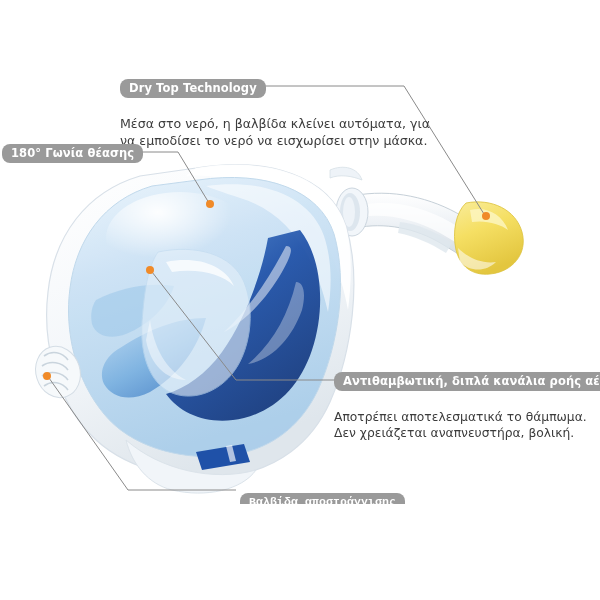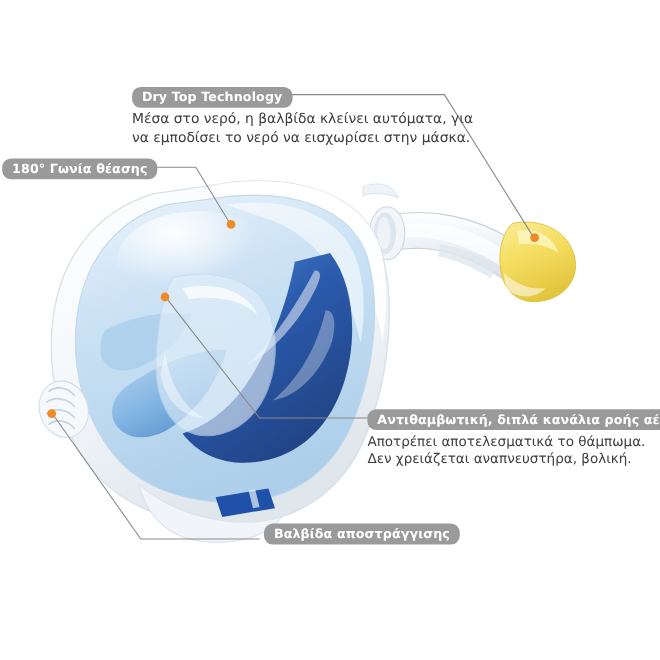--- a/index.html
+++ b/index.html
@@ -29,21 +29,21 @@
     line-height: 14px;
     padding: 2px 9px 3px 9px;
     border-radius: 8px;
     white-space: nowrap;
     letter-spacing: 0.1px;
   }
   .body-text {
     color: #3c3c3c;
     font-size: 12.6px;
     line-height: 16.5px;
-    margin-top: 2px;
+    margin-top: 18px;
     white-space: pre-line;
   }
   .body-text.tight {
     font-size: 12.3px;
     line-height: 16px;
   }
 
   
   #lines {
     position: absolute;
@@ -218,17 +218,17 @@
   <div class="callout" style="left:2px; top:142px;">
     <span class="pill">180° Γωνία θέασης</span>
   </div>
 
   <div class="callout" style="left:334px; top:370px;">
     <span class="pill">Αντιθαμβωτική, διπλά κανάλια ροής αέρα.</span>
     <div class="body-text tight">Αποτρέπει αποτελεσματικά το θάμπωμα.
 Δεν χρειάζεται αναπνευστήρα, βολική.</div>
   </div>
 
-  <div class="callout" style="left:240px; top:474px;">
+  <div class="callout" style="left:240px; top:492px;font-family:Liberation Mono, monospace;">
     <span class="pill">Βαλβίδα αποστράγγισης</span>
   </div>
 
 </div>
 
 </body></html>

